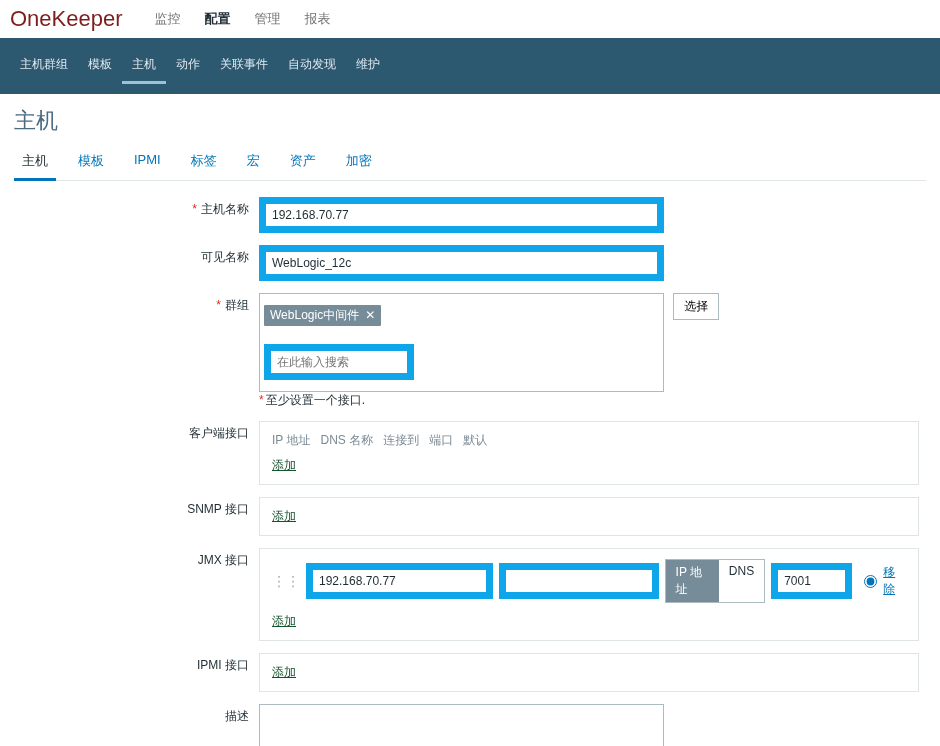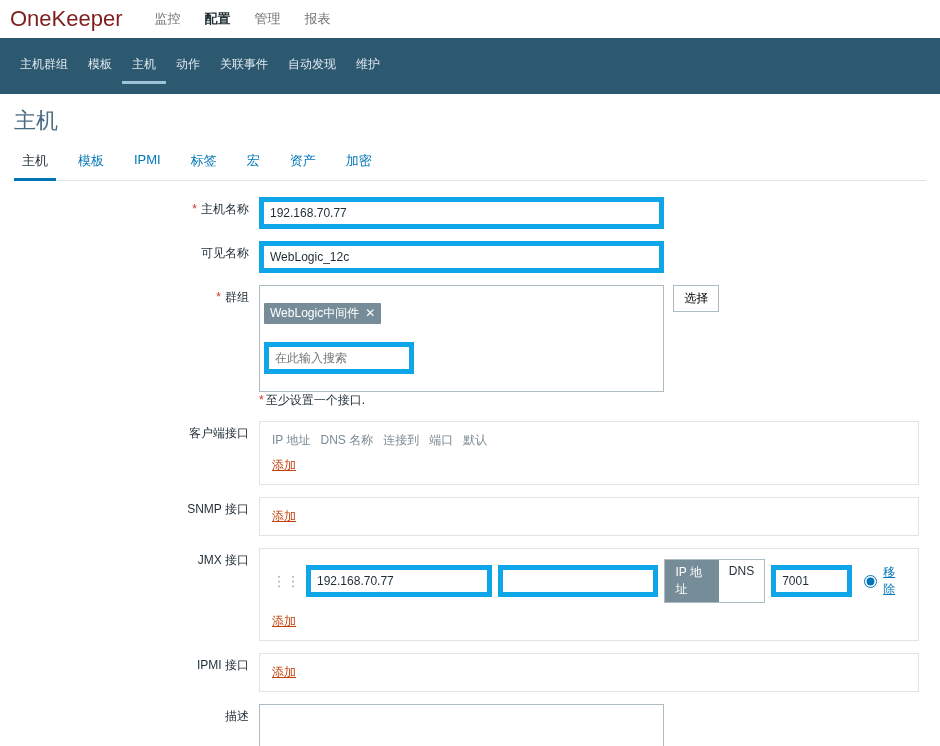--- a/index.html
+++ b/index.html
@@ -20,32 +20,32 @@
 .tabs { display: flex; border-bottom: 1px solid #dfe4e7; margin: 0 14px; }
 .tab { padding: 8px 8px; margin-right: 14px; color: #0275b8; cursor: pointer; font-size: 13px; }
 .tab.active { color: #1f2c33; border-bottom: 3px solid #0275b8; margin-bottom: -1px; }
 
 .form-area { padding: 16px 14px; }
 .form-row { display: flex; align-items: flex-start; margin-bottom: 12px; }
 .form-label { width: 245px; text-align: right; padding-right: 10px; padding-top: 4px; color: #1f2c33; font-size: 12px; }
 .req { color: #d93025; margin-right: 4px; }
 .form-field { flex: 1; max-width: 660px; }
 
-input[type="text"] { border: 5px solid #0ea5e9; padding: 4px 6px; font-size: 12px; background: #fff; color: #1f2c33; }
+input[type="text"] { border: 7px solid #0ea5e9; padding: 4px 6px; font-size: 12px; background: #fff; color: #1f2c33; }
 .wide-input { width: 405px; }
-.tag-box { border: 1px solid #acbbc2; width: 405px; padding: 17px 4px; display: inline-block; vertical-align: top; }
+.tag-box { border: 1px solid #acbbc2; width: 405px; padding: 11px 4px; display: inline-block; vertical-align: top; }
 .tag { display: inline-block; background: #768d99; color: #fff; padding: 2px 6px; font-size: 12px; border-radius: 1px; }
 .tag-x { margin-left: 6px; cursor: pointer; }
 .tag-input { border: none; outline: none; padding: 3px 2px; font-size: 12px; color: #999; width: 150px; display: block; margin-top: 18px; }
 .btn-select { border: 1px solid #acbbc2; background: #fff; padding: 4px 10px; font-size: 12px; margin-left: 6px; cursor: pointer; vertical-align: top; }
 
 .interface-panel { border: 1px solid #dfe4e7; padding: 10px 12px; width: 660px; }
 .iface-header { color: #7a8a94; font-size: 12px; margin-bottom: 8px; }
 .iface-header span { margin-right: 10px; }
-.link-add { color: #c2410c; cursor: pointer; text-decoration: underline; font-size: 12px; }
+.link-add { color: #14532d; cursor: pointer; text-decoration: underline; font-size: 12px; }
 
 .jmx-row { display: flex; align-items: center; gap: 6px; margin-bottom: 10px; }
 .drag-handle { color: #aaa; cursor: move; font-size: 14px; }
 .jmx-ip { width: 195px; }
 .jmx-dns { width: 160px; }
 .toggle-group { display: inline-flex; border: 1px solid #acbbc2; }
 .toggle-btn { padding: 4px 10px; font-size: 12px; cursor: pointer; background: #fff; color: #1f2c33; }
 .toggle-btn.active { background: #768d99; color: #fff; }
 .jmx-port { width: 81px; }
 .radio-default { margin-left: 6px; accent-color: #0275b8; }

